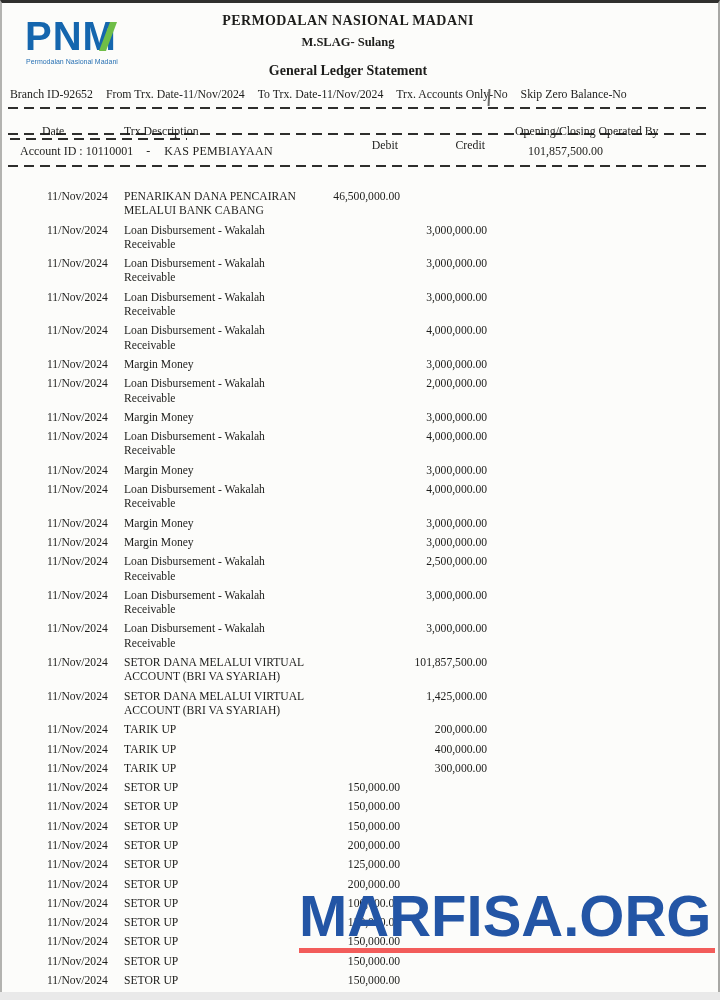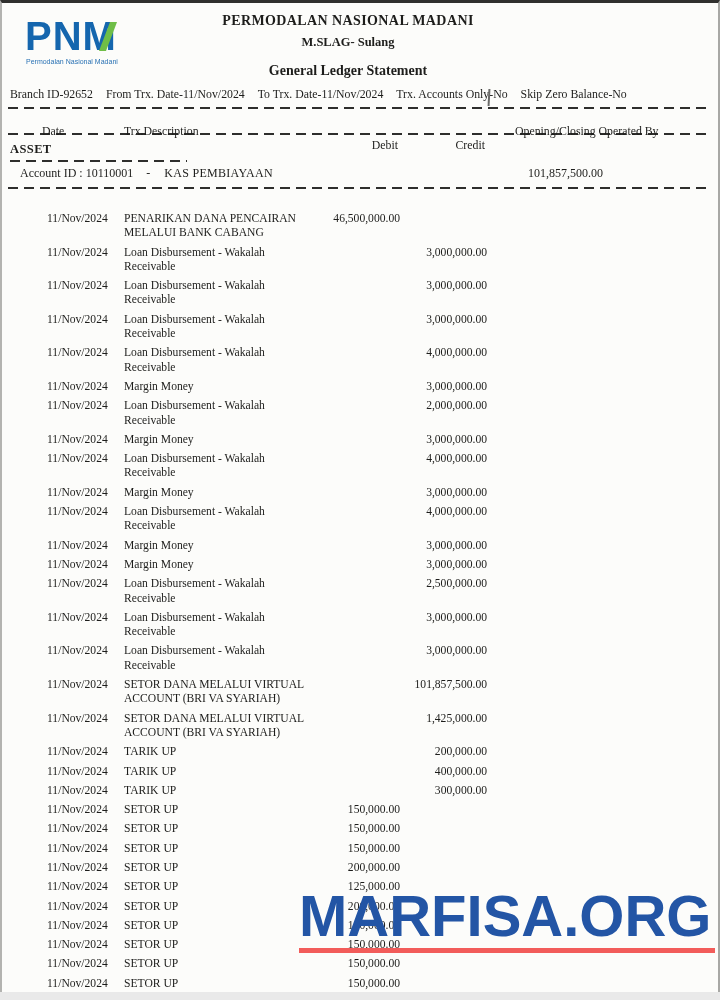--- a/index.html
+++ b/index.html
@@ -85,21 +85,20 @@
   <div class="thead">
     <div class="h-date">Date</div>
     <div class="h-desc">Trx.Description</div>
     <div class="h-debit">Debit</div>
     <div class="h-credit">Credit</div>
     <div class="h-open">Opening/Closing Operated By</div>
   </div>
 
   <div class="dash"></div>
 
-  <div class="section-title">ASSET</div>
   <div class="short-dash"></div>
 
   <div class="account-row">
     <span class="acct-label">Account ID : 10110001</span>
     <span class="acct-sep">-</span>
     <span class="acct-name">KAS PEMBIAYAAN</span>
     <span class="acct-value">101,857,500.00</span>
   </div>
 
   <div class="dash dash-after-account"></div>

